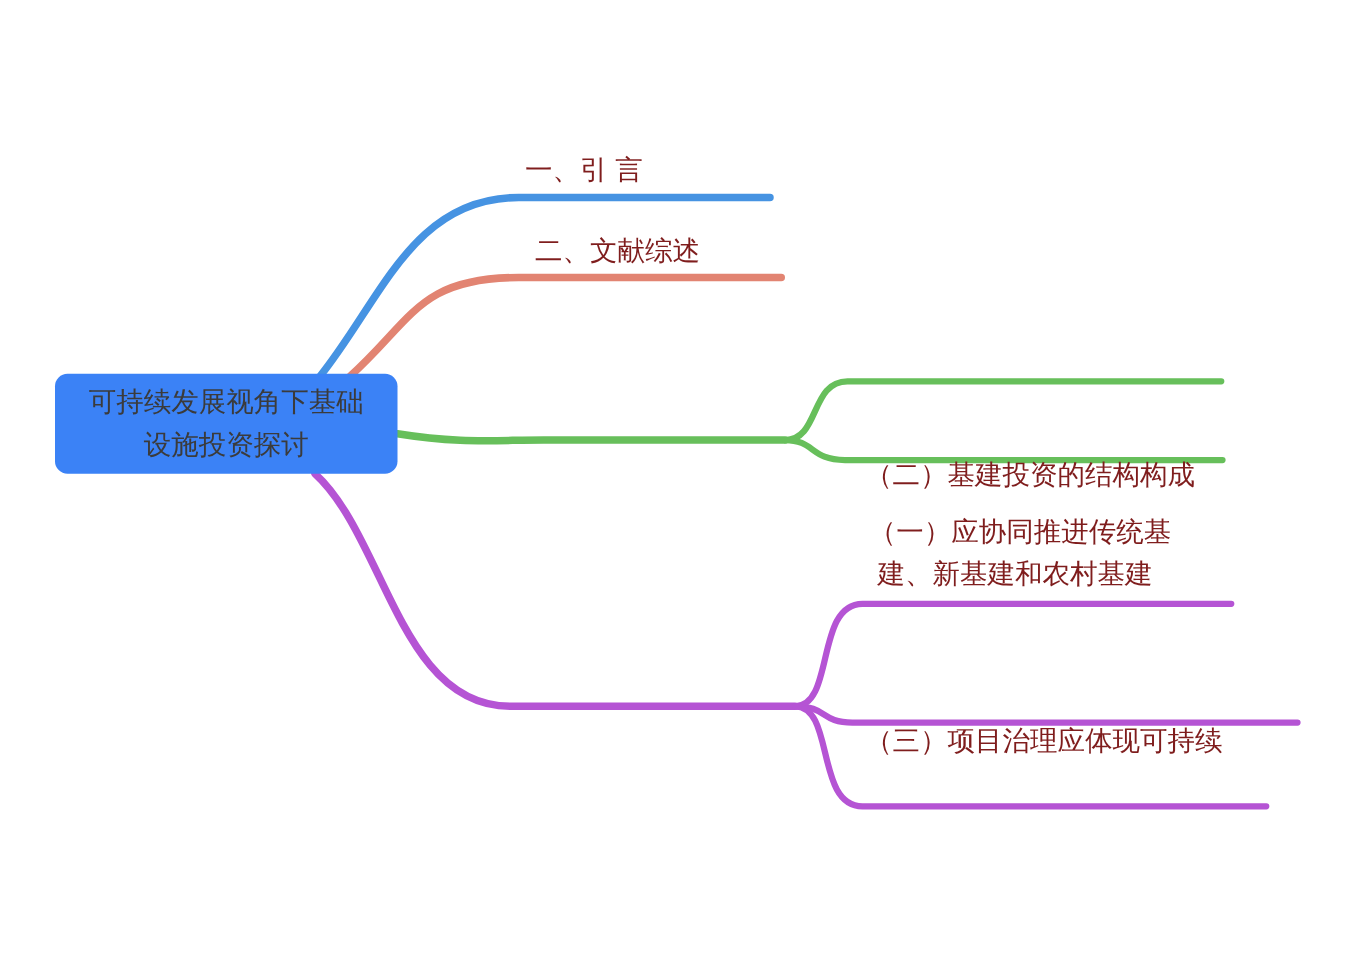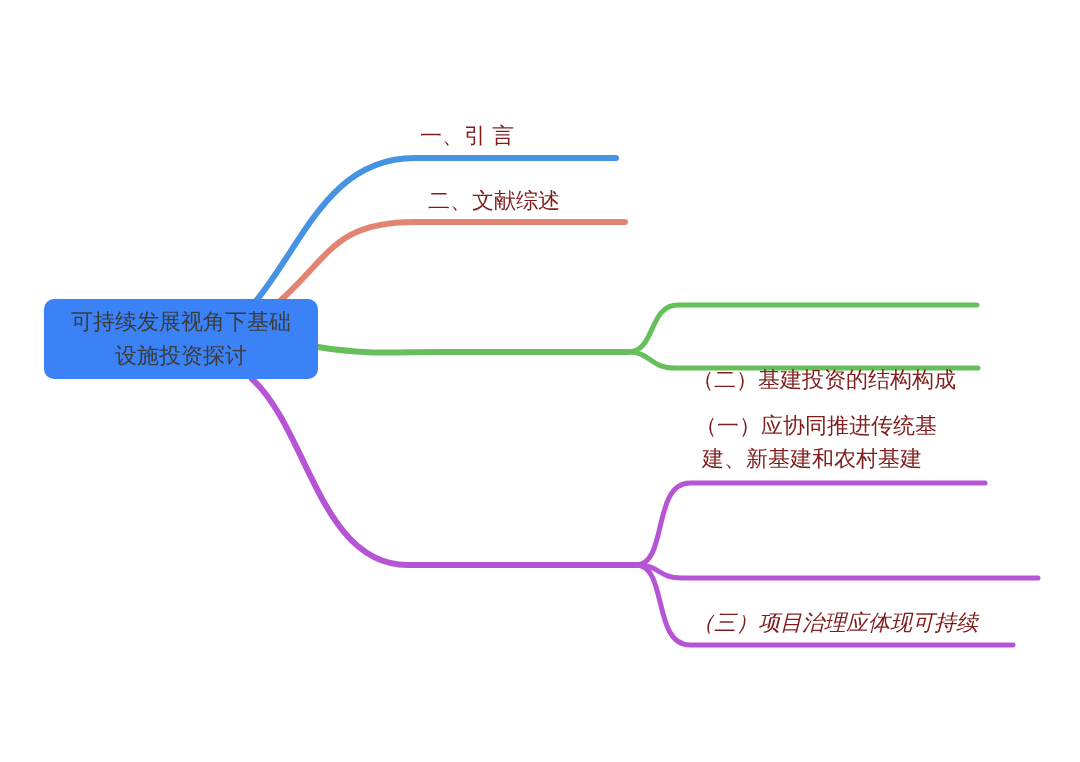--- a/index.html
+++ b/index.html
@@ -49,21 +49,21 @@
     white-space: normal;
   }
   .lbl-intro      { left: 420px; top: 119px; }
   .lbl-literature { left: 428px; top: 184px; }
   .lbl-evolution  { left: 420px; top: 281px; width: 212px; }
   .lbl-evo-c1     { left: 692px; top: 267px; }
   .lbl-evo-c2     { left: 692px; top: 331px; margin-top: 32px; }
   .lbl-path       { left: 419px; top: 491px; width: 212px; }
   .lbl-path-c1    { left: 683px; top: 409px; width: 258px; text-indent: 8px; text-align: center; }
   .lbl-path-c2    { left: 683px; top: 507px; width: 322px; text-indent: 8px; }
-  .lbl-path-c3    { left: 692px; top: 606px; font-style: italic; }
+  .lbl-path-c3    { left: 692px; top: 576px; }
 </style>
 </head>
 <body>
 
 <div class="canvas">
 
   <svg class="links" viewBox="0 0 1080 762" xmlns="http://www.w3.org/2000/svg">
 
     <path stroke-width="6" d="M 256 301 C 305 240 330 158 415 158 H 616" stroke="#4693E2"></path>
 

